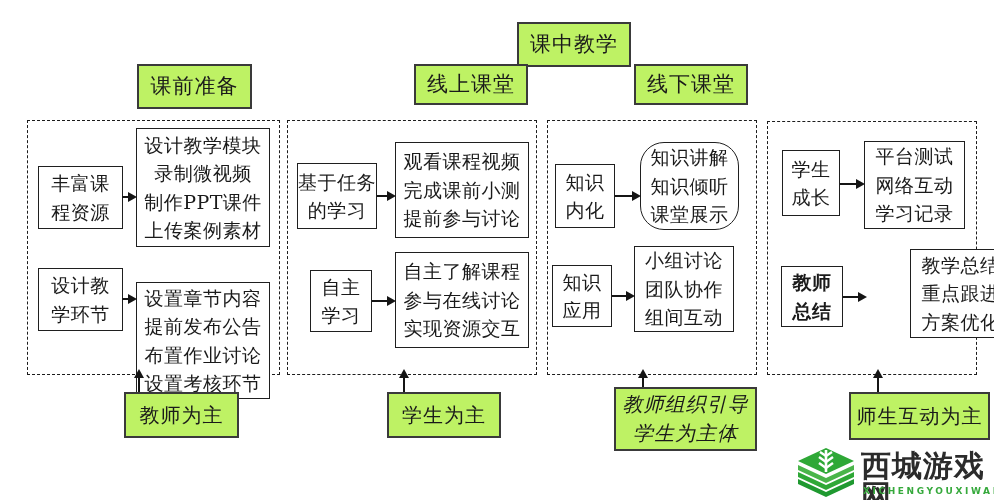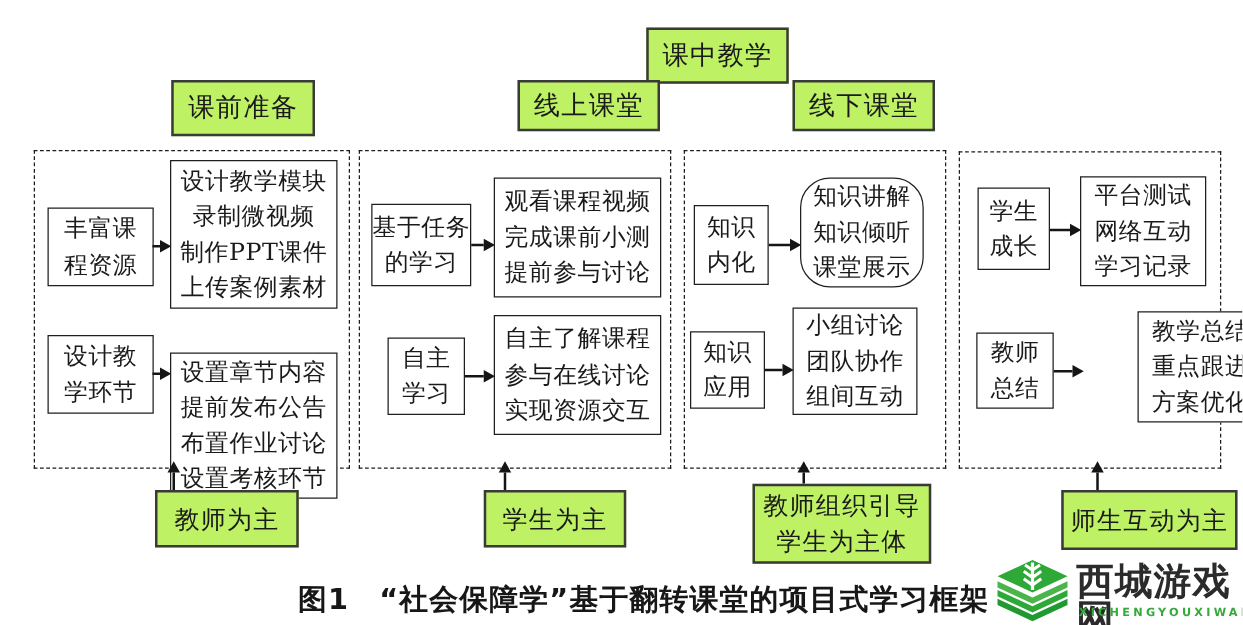--- a/index.html
+++ b/index.html
@@ -107,41 +107,40 @@
 团队协作
 组间互动</div>
   <div class="harrow" style="left:612px;top:295px;width:14px;"></div>
 
   <div class="abs wbox" style="left:782px;top:150px;width:58px;height:66px;">学生
 成长</div>
   <div class="abs wbox" style="left:864px;top:141px;width:101px;height:88px;">平台测试
 网络互动
 学习记录</div>
   <div class="harrow" style="left:840px;top:183px;width:16px;"></div>
-  <div class="abs wbox" style="left:781px;top:266px;width:62px;height:61px;">教师
+  <div class="abs wbox" style="left:781px;top:266px;width:62px;height:61px;font-weight:bold;">教师
 总结</div>
   <div class="abs wbox" style="left:866px;top:249px;width:101px;height:89px;margin-left:44px;">教学总结
 重点跟进
 方案优化</div>
   <div class="harrow" style="left:843px;top:296px;width:15px;"></div>
 
   <div class="varrow" style="left:138px;top:378px;height:14px;"></div>
   <div class="abs gbox" style="left:78px;top:392px;width:115px;height:46px;font-size:20px;">教师为主</div>
 
   <div class="varrow" style="left:403px;top:378px;height:14px;"></div>
   <div class="abs gbox" style="left:341px;top:392px;width:114px;height:46px;font-size:20px;">学生为主</div>
 
   <div class="varrow" style="left:642px;top:378px;height:9px;"></div>
-  <div class="abs gbox" style="left:556px;top:387px;width:143px;height:64px;font-size:20px;line-height:1.45;">教师组织引导
+  <div class="abs gbox" style="left:568px;top:387px;width:143px;height:64px;font-size:20px;line-height:1.45;font-style:italic;">教师组织引导
 学生为主体</div>
 
   <div class="varrow" style="left:877px;top:378px;height:14px;"></div>
   <div class="abs gbox" style="left:803px;top:392px;width:141px;height:48px;font-size:20px;">师生互动为主</div>
 
-  <div class="abs caption" style="left:235px;top:464px;width:560px;">图1　“社会保障学”基于翻转课堂的项目式学习框架</div>
 
   <div class="abs" style="left:795px;top:443px;width:196px;height:57px;">
     <svg class="abs" style="left:0;top:4px;" width="62" height="50" viewBox="0 0 62 50">
       <path d="M31 1 L59 14 L31 27 L3 14 Z" fill="#2ea836"></path>
       <path d="M3 18 L31 31 L59 18 L59 23 L31 36 L3 23 Z" fill="#4ab54a"></path>
       <path d="M3 25 L31 38 L59 25 L59 30 L31 43 L3 30 Z" fill="#2ea836"></path>
       <path d="M3 32 L31 45 L59 32 L59 37 L31 50 L3 37 Z" fill="#1f9930"></path>
       <path d="M31 3 V 25" stroke="#ffffff" stroke-width="2.6" fill="none"></path>
       <path d="M31 9 L25 5 M31 9 L37 5 M31 15 L24 10 M31 15 L38 10 M31 21 L24 16 M31 21 L38 16" stroke="#ffffff" stroke-width="2.4" fill="none"></path>
     </svg>

